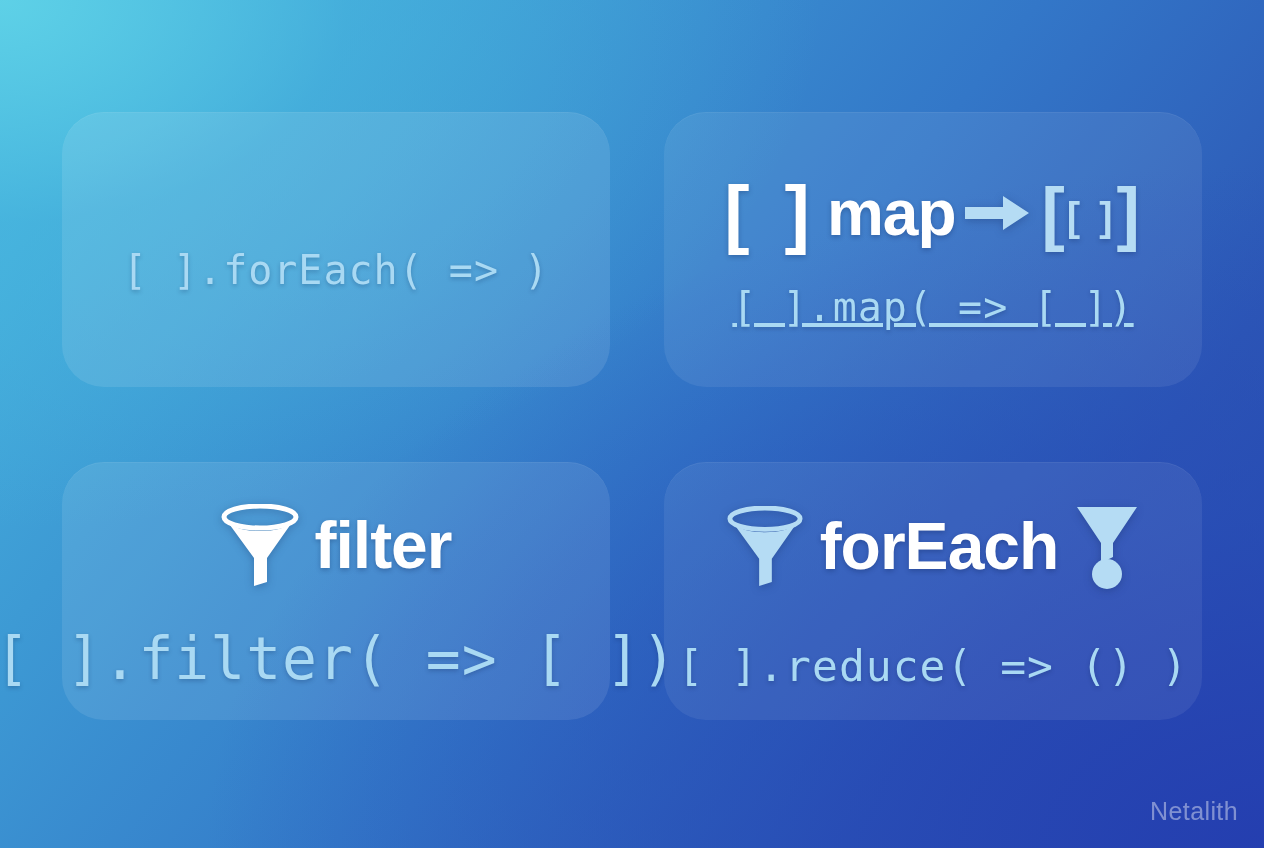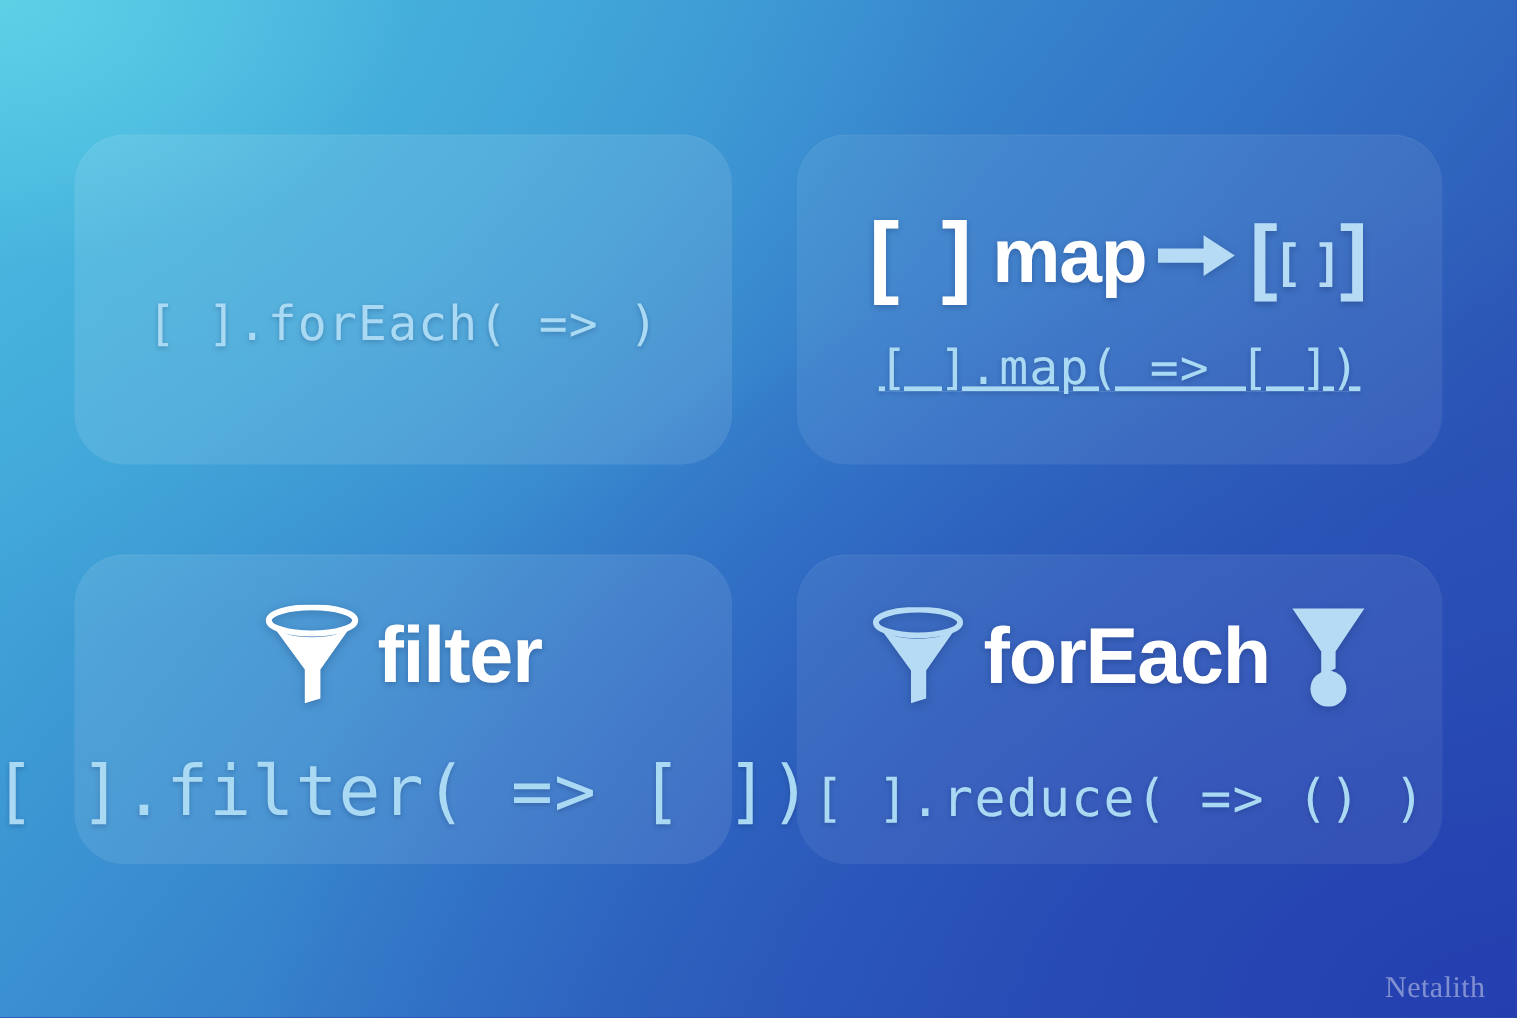--- a/index.html
+++ b/index.html
@@ -108,25 +108,25 @@
   .ic-funnel-white  { width: 80px; height: 82px; }
   .ic-funnel-tint   { width: 78px; height: 80px; }
   .ic-funnel-dot    { width: 66px; height: 86px; }
 
   .drop { filter: drop-shadow(0 2px 4px rgba(10,30,80,0.28)); }
 
   
   #watermark {
     position: absolute;
     right: 26px;
-    bottom: 10px;
+    bottom: 22px;
     font-size: 25px;
     color: rgba(255,255,255,0.42);
     letter-spacing: 0.4px;
-    font-family: Liberation Serif, serif;
+    font-family: Liberation Sans, sans-serif;
   }
 </style>
 </head>
 <body>
 
 <div id="canvas">
 
   <div id="grid">
 
     <div class="card c-foreach">

